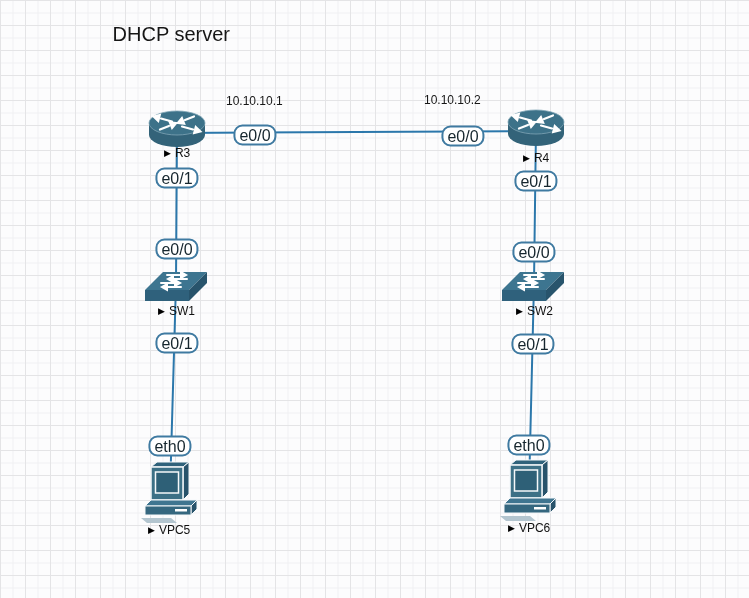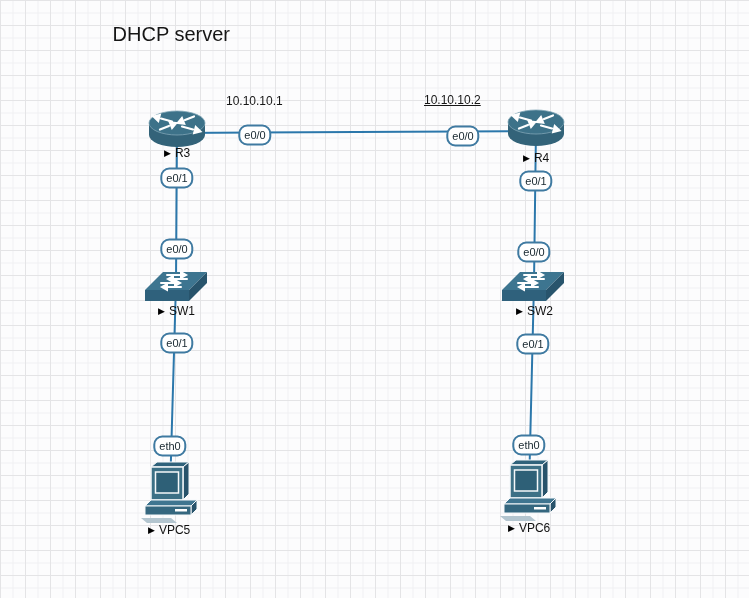--- a/index.html
+++ b/index.html
@@ -13,21 +13,21 @@
       linear-gradient(to right,#f0f0f2 1px,transparent 1px),
       linear-gradient(to bottom,#f0f0f2 1px,transparent 1px);
     background-size:25px 25px,25px 25px,12.5px 12.5px,12.5px 12.5px;
     background-position:0 0;
   }
   svg.wires{position:absolute;left:0;top:0;width:749px;height:598px;}
   .node{position:absolute;}
   .port{
     position:absolute;transform:translate(-50%,-50%);
     background:#ffffff;border:2px solid #3f7aa1;border-radius:9px;
-    font-size:11px;line-height:15px;padding:1px 4px;color:#16262e;
+    font-size:16px;line-height:15px;padding:1px 4px;color:#16262e;
     white-space:nowrap;z-index:5;
   }
   .node-label{
     position:absolute;font-size:12px;color:#111;white-space:nowrap;z-index:6;
     display:flex;align-items:center;gap:4px;
   }
   .node-label .marker{font-size:9px;line-height:12px;color:#000;}
   .ip-label{position:absolute;font-size:12px;color:#161616;white-space:nowrap;z-index:6;}
   .note{
     position:absolute;left:70px;top:23px;width:160px;text-align:right;
@@ -45,21 +45,21 @@
     <line x1="176" y1="283" x2="170" y2="492" stroke="#2b77ab" stroke-width="2" stroke-linecap="round"></line>
     <line x1="536" y1="128" x2="534" y2="283" stroke="#2b77ab" stroke-width="2" stroke-linecap="round"></line>
     <line x1="534" y1="283" x2="529" y2="490" stroke="#2b77ab" stroke-width="2" stroke-linecap="round"></line>
   </svg>
 
   <div class="note">
     <div>DHCP server</div>
   </div>
 
   <div class="ip-label" style="left:226px;top:94px;">10.10.10.1</div>
-  <div class="ip-label" style="left:424px;top:93px;text-decoration:underline;">10.10.10.2</div>
+  <div class="ip-label" style="left:424px;top:93px;">10.10.10.2</div>
 
   <div class="node" style="left:148px;top:110px;">
     <svg width="58" height="38" viewBox="0 0 58 38">
       <path d="M1,13 L1,25 A28,12 0 0 0 57,25 L57,13 Z" fill="#336379"></path>
       <ellipse cx="29" cy="13" rx="28" ry="12" fill="#3d7289" stroke="#7fa5b5" stroke-width="0.8"></ellipse>
       <g stroke="#fff" stroke-width="2.2" stroke-linecap="round" fill="#fff">
         <line x1="24" y1="11.5" x2="13" y2="8.5"></line>
           <polygon points="0,-3 5.5,0 0,3" transform="translate(11,8) rotate(195)"></polygon>
         <line x1="46" y1="6.5" x2="37" y2="10"></line>
           <polygon points="0,-3 5.5,0 0,3" transform="translate(35,10.8) rotate(158)"></polygon>

